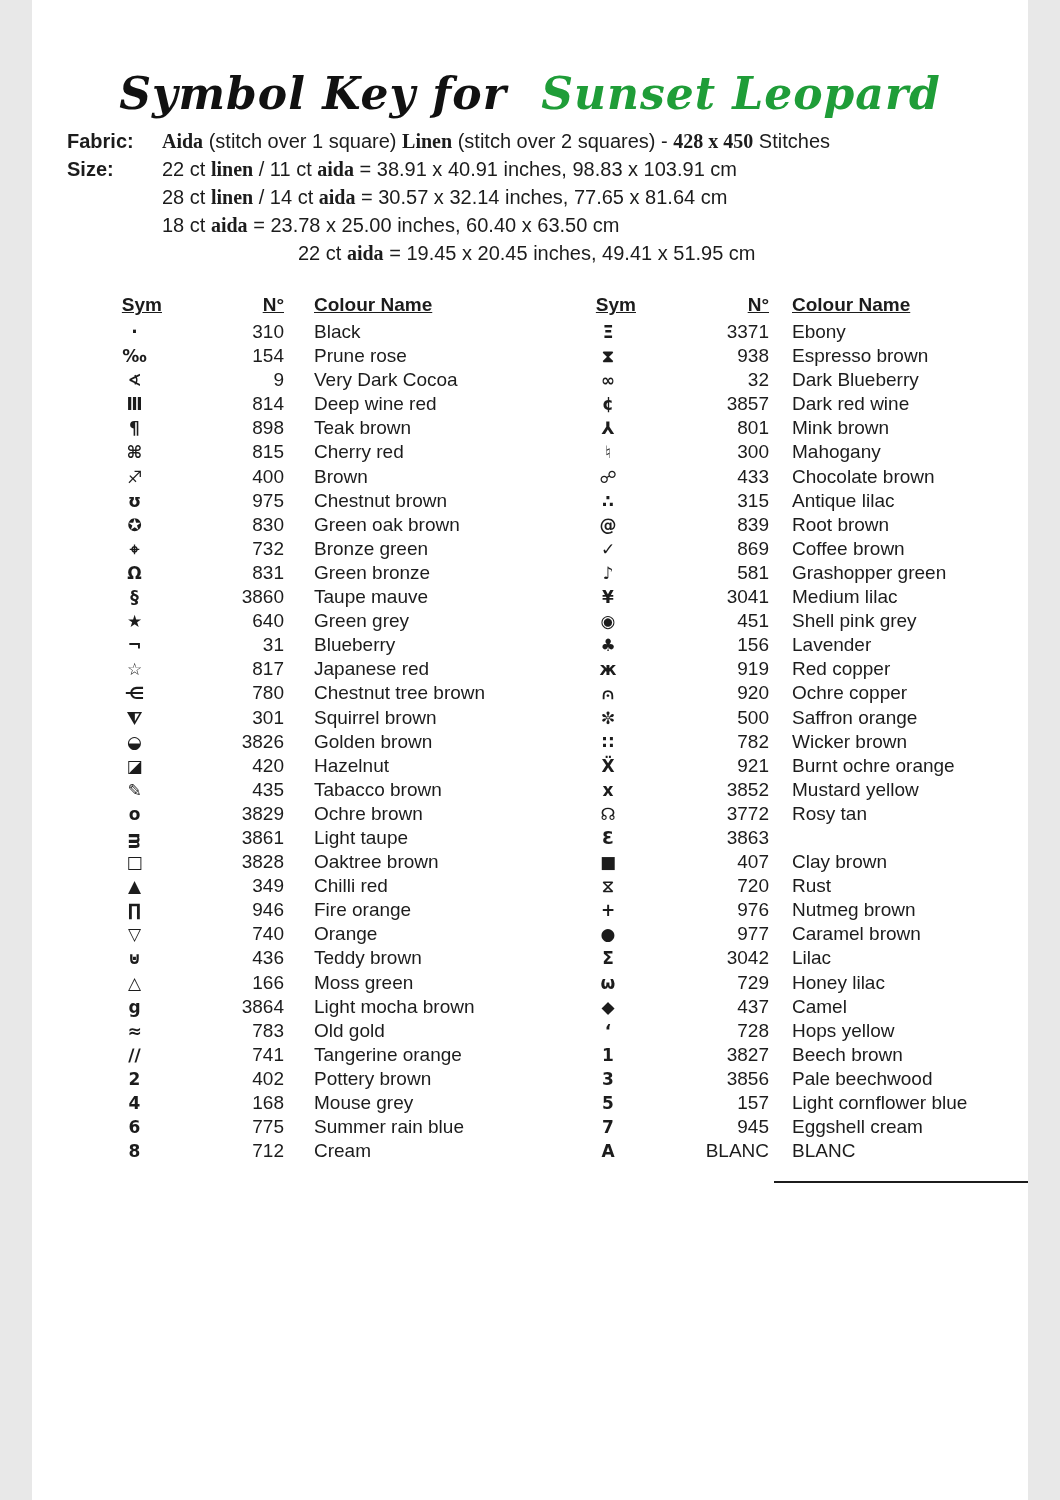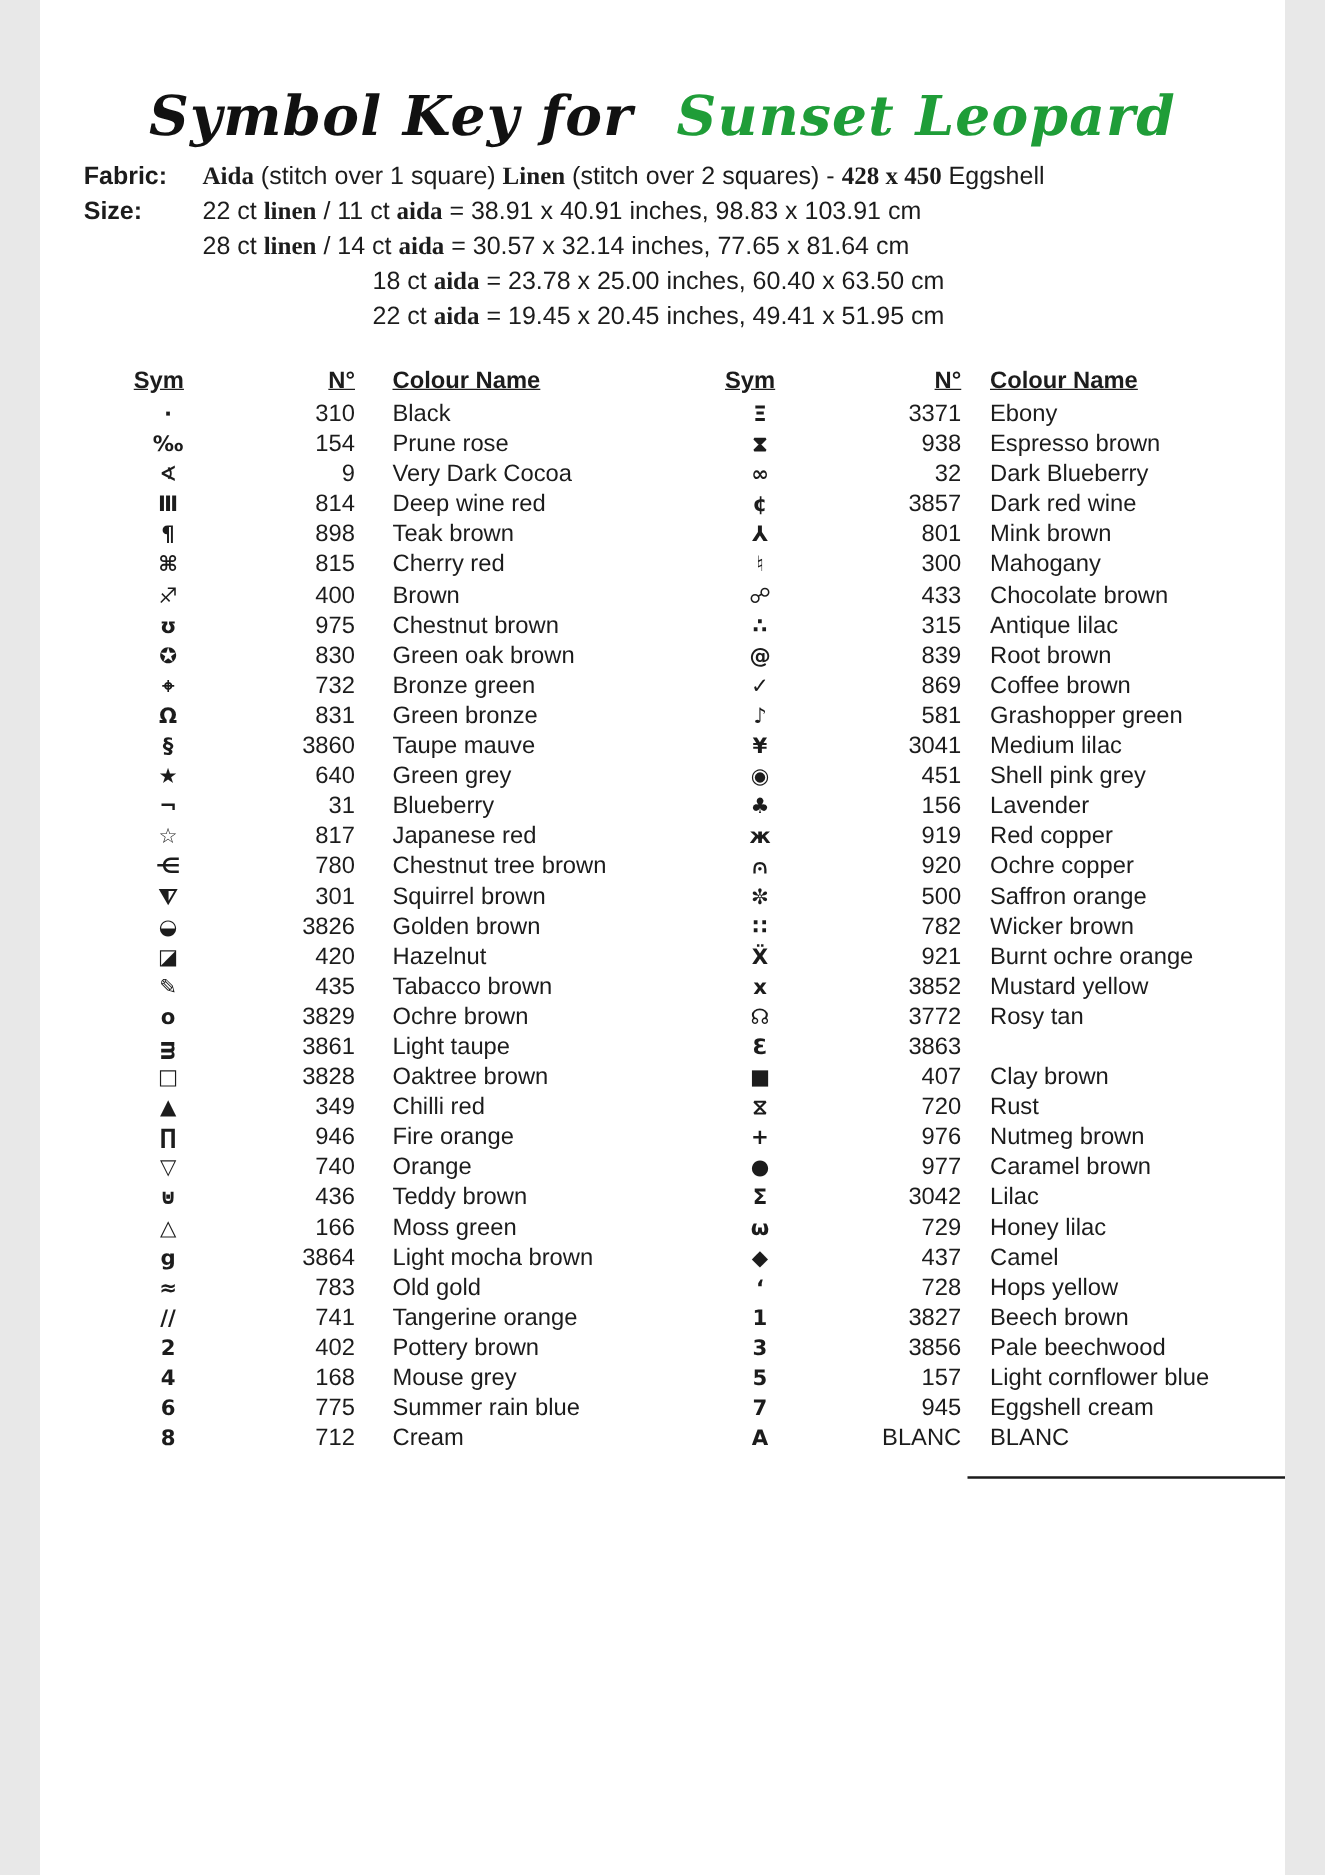--- a/index.html
+++ b/index.html
@@ -20,35 +20,35 @@
   #title .t-prefix { color:#111111; }
   #title .t-name { margin-left:18px; }
 
   
   .info-row { position:absolute; left:35px; font-size:20px; line-height:28px; white-space:nowrap; }
   #fabric-row { top:127px; }
   #size-row   { top:155px; }
   .info-label { display:inline-block; width:95px; font-weight:bold; vertical-align:top; }
   .info-content { display:inline-block; vertical-align:top; }
   .size-line { display:block; }
-  .size-line:nth-child(3) { margin-left:136px; }
+  .size-line:nth-child(3) { }
   .size-line:nth-child(4) { margin-left:136px; }
 
   
   .key-table { position:absolute; top:294px; }
   #key-table-left  { left:75px;  width:430px; }
   #key-table-right { left:548px; width:458px; }
 
   .key-header, .key-row { display:grid; }
   #key-table-left  .key-header, #key-table-left  .key-row { grid-template-columns:55px 122px 1fr; }
   #key-table-right .key-header, #key-table-right .key-row { grid-template-columns:56px 133px 1fr; }
 
   .key-header { height:26px; font-weight:bold; font-size:19px; line-height:22px; }
   .key-header .h { text-decoration:underline; }
-  .h-sym  { text-align:left; }
+  .h-sym  { text-align:right; }
   .h-num  { text-align:right; }
   .h-name { text-align:left; padding-left:30px; }
   #key-table-right .h-name { padding-left:23px; }
 
   .key-row { height:24.1px; font-size:19px; line-height:24.1px; }
   .cell { display:block; white-space:nowrap; }
   .cell.sym  { text-align:center; font-family:"DejaVu Sans", sans-serif; font-size:17px; font-weight:600; }
   .cell.num  { text-align:right; }
   .cell.name { text-align:left; padding-left:30px; }
   #key-table-right .cell.name { padding-left:23px; }
@@ -61,21 +61,21 @@
 <body>
 
 <div id="page">
 
   <div id="title">
     <span class="t-prefix">Symbol Key for</span>
     <span class="t-name" id="pattern-name" style="color: rgb(31, 157, 56);">Sunset Leopard</span>
   </div>
 
   <div class="info-row" id="fabric-row">
-    <span class="info-label">Fabric:</span><span class="info-content"><span class="b">Aida</span><span>  (stitch over 1 square)   </span><span class="b">Linen</span><span>  (stitch over 2 squares) -  </span><span class="b">428 x 450</span><span> Eggshell</span></span>
+    <span class="info-label">Fabric:</span><span class="info-content"><span class="b">Aida</span><span>  (stitch over 1 square)   </span><span class="b">Linen</span><span>  (stitch over 2 squares) -  </span><span class="b">428 x 450</span><span> Stitches</span></span>
   </div>
 
   <div class="info-row" id="size-row">
     <span class="info-label">Size:</span><span class="info-content" id="size-lines"><span class="size-line"><span>22 ct </span><span class="b">linen</span><span> / 11 ct </span><span class="b">aida</span><span> = 38.91 x 40.91 inches, 98.83 x 103.91 cm</span></span><span class="size-line"><span>28 ct </span><span class="b">linen</span><span> / 14 ct </span><span class="b">aida</span><span> = 30.57 x 32.14 inches, 77.65 x 81.64 cm</span></span><span class="size-line"><span>18 ct </span><span class="b">aida</span><span>  = 23.78 x 25.00 inches, 60.40 x 63.50 cm</span></span><span class="size-line"><span>22 ct </span><span class="b">aida</span><span> = 19.45 x 20.45 inches, 49.41 x 51.95 cm</span></span></span>
   </div>
 
   <div class="key-table" id="key-table-left">
     <div class="key-header">
       <span class="h h-sym">Sym</span>
       <span class="h h-num">N°</span>

